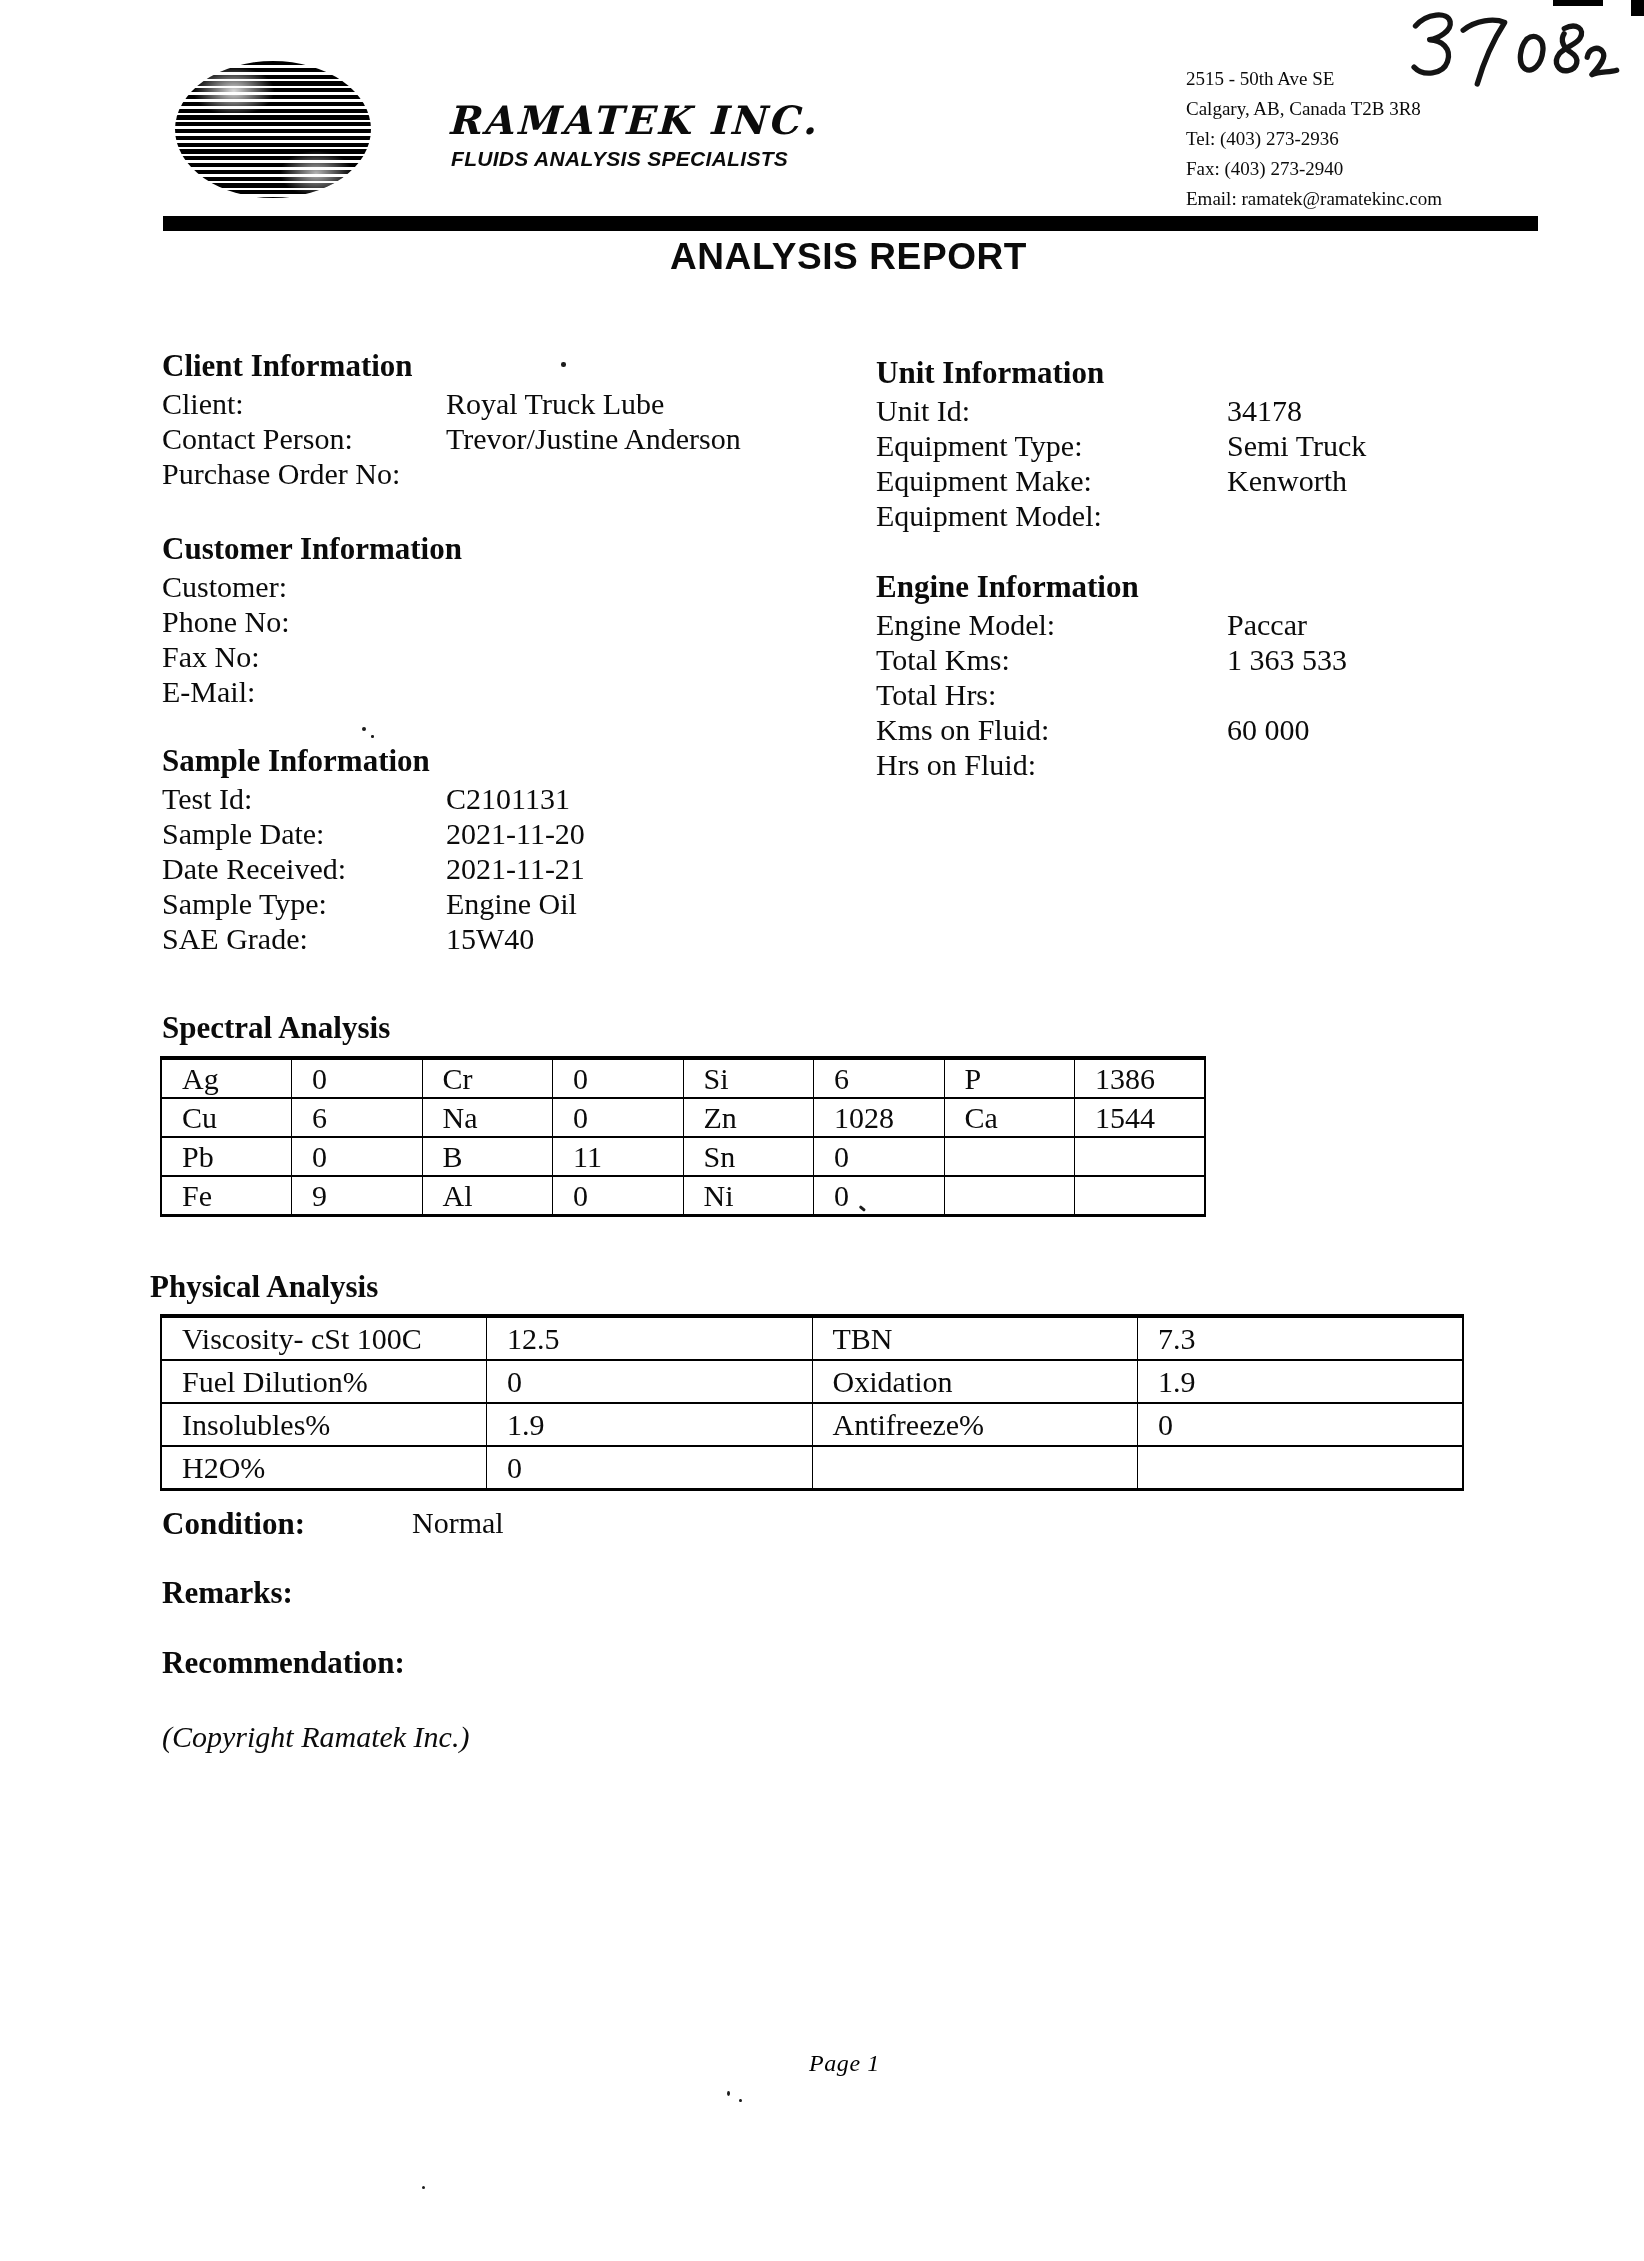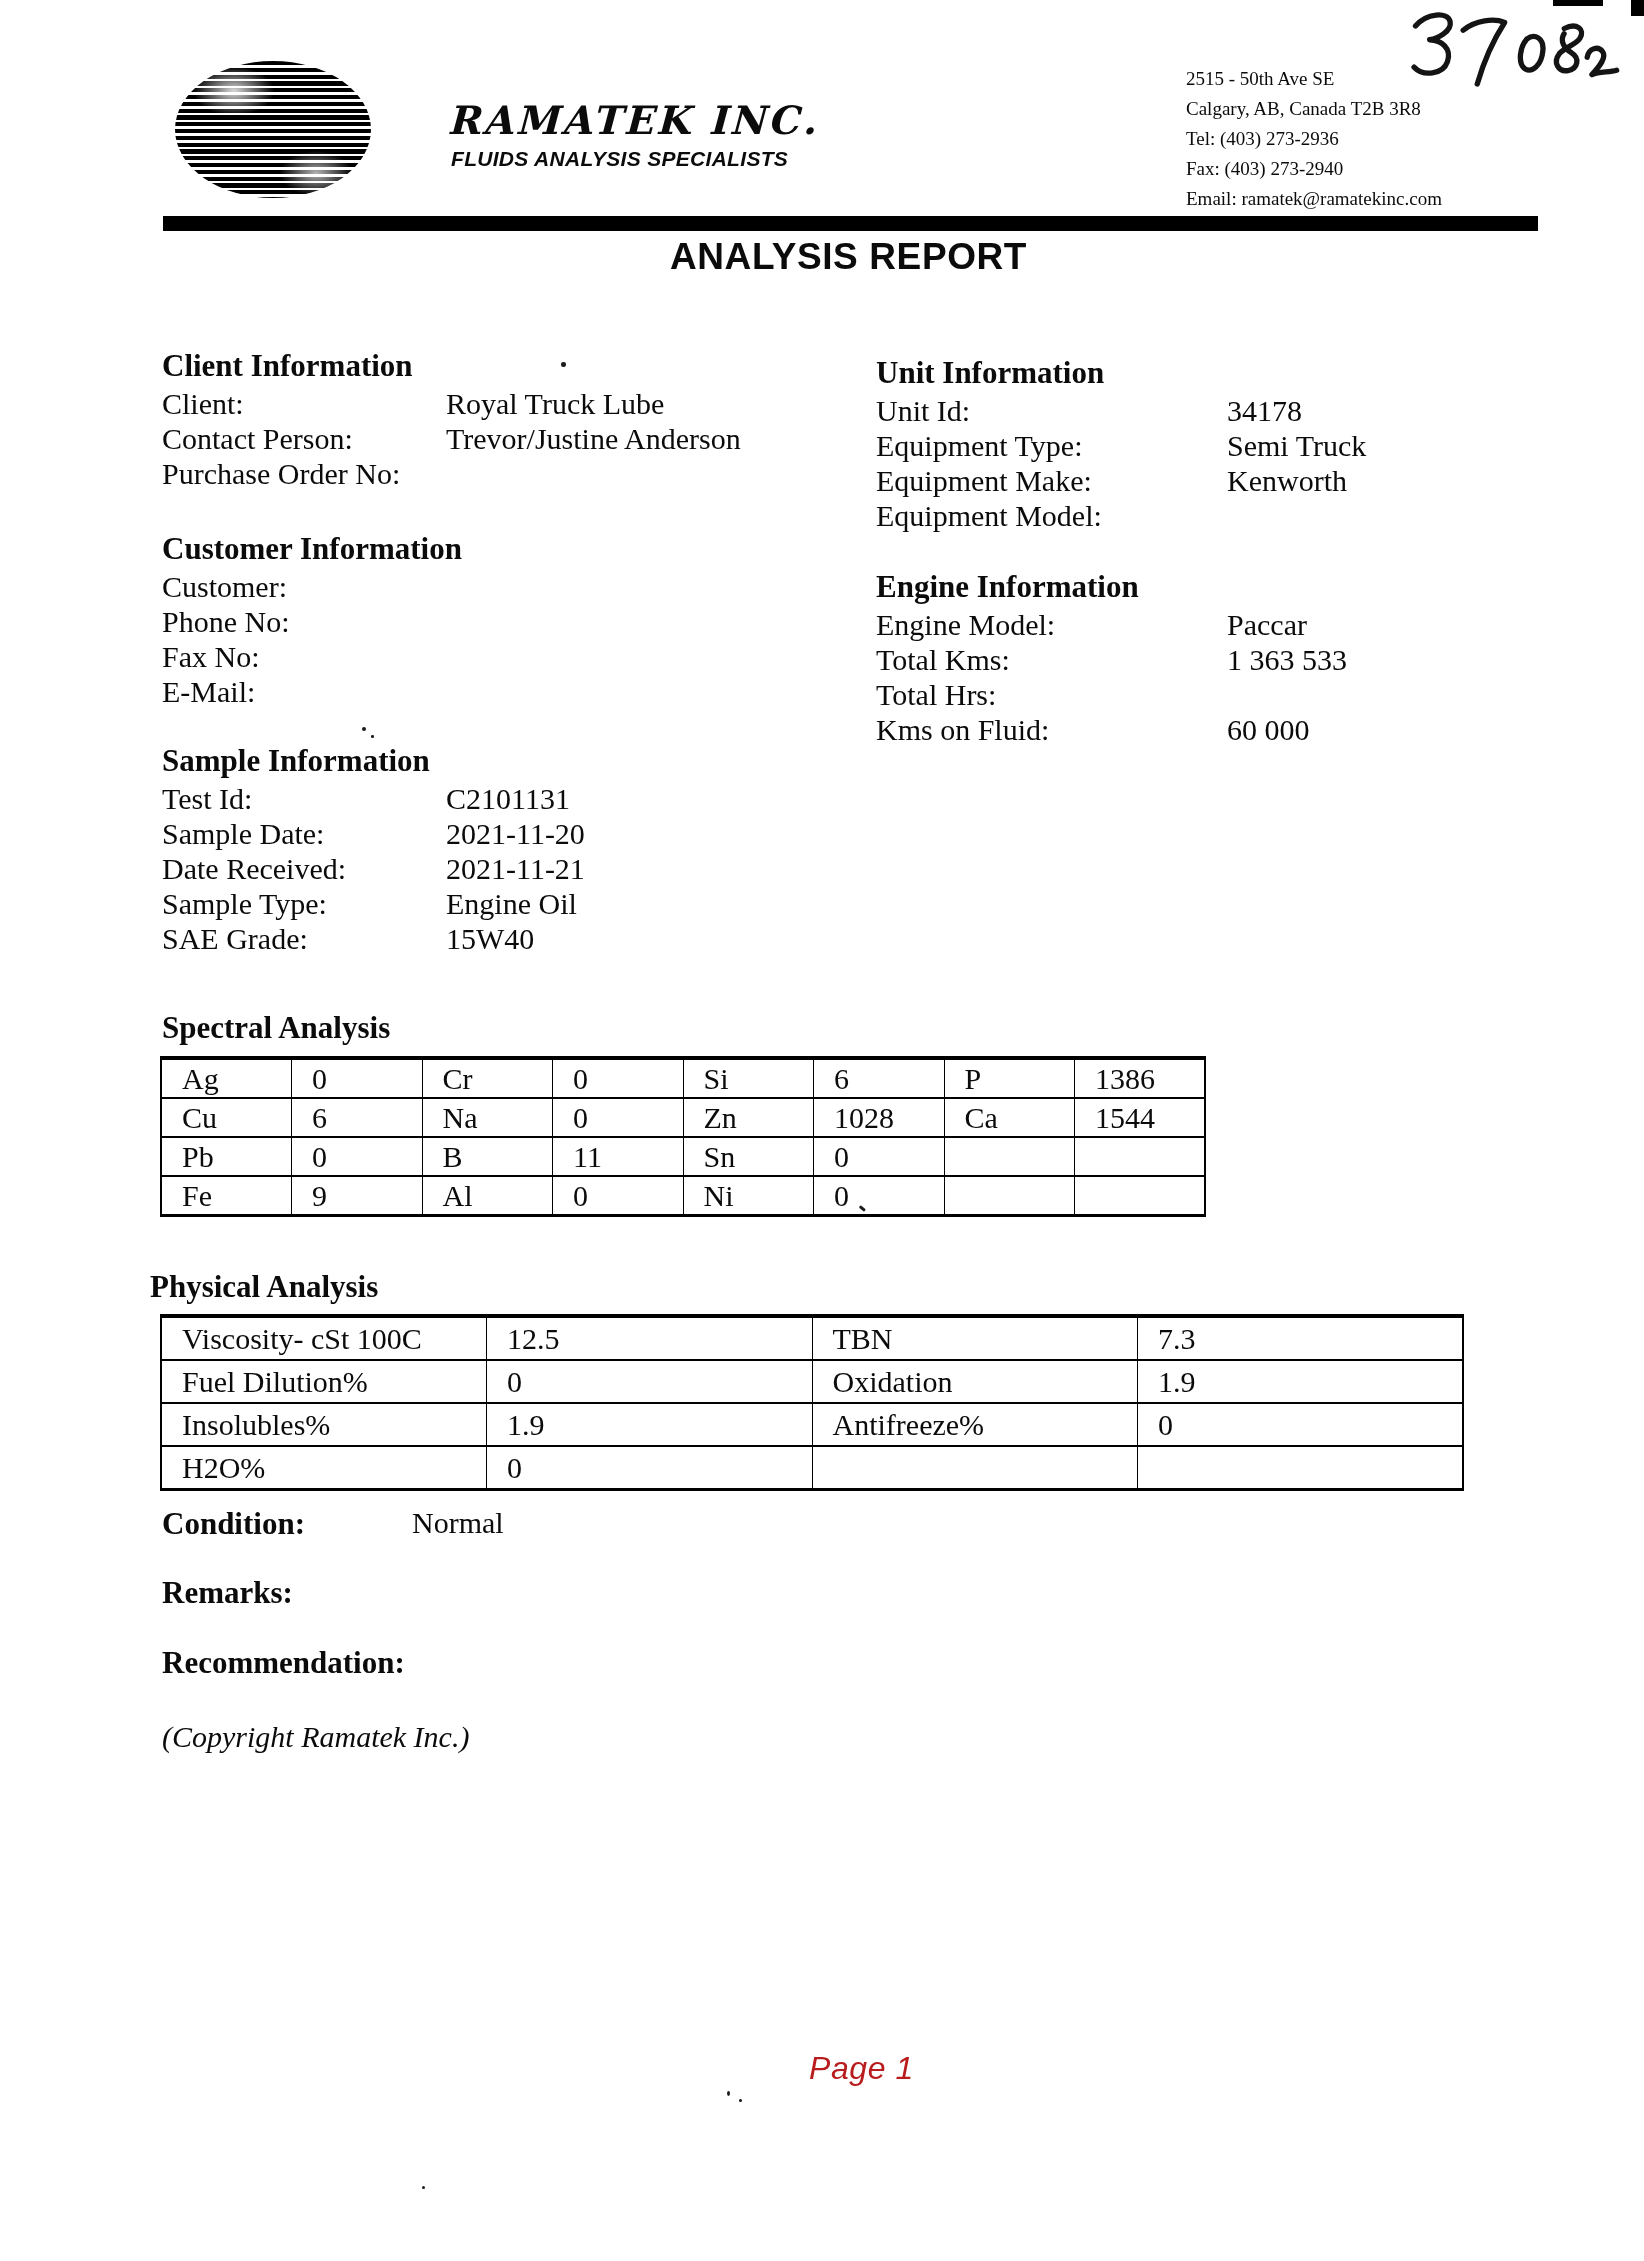--- a/index.html
+++ b/index.html
@@ -74,22 +74,22 @@
   #physical-table td{height:41px;}
   
   .bottom-row{position:absolute;font-size:30px;white-space:nowrap;}
   .bottom-label{font-weight:bold;font-size:31px;}
   #condition-row{left:162px;top:1506px;display:grid;grid-template-columns:250px 1fr;width:645px;}
   #remarks-row{left:162px;top:1575px;}
   #recommendation-row{left:162px;top:1645px;}
   #copyright-row{left:162px;top:1720px;font-style:italic;}
   .page-footer{
     position:absolute;left:809px;top:2050px;
-    font-family:Liberation Sans, sans-serif;
-    font-style:italic;font-size:32px;color:#b91c1c;letter-spacing:0.6px;
+    font-family:Liberation Serif, serif;
+    font-style:italic;font-size:24px;color:#000000;letter-spacing:0.6px;
   }
   
   .speck{position:absolute;background:#1c1c1c;border-radius:50%;}
 </style>
 </head>
 <body>
 
 <div class="page">
 
   <div class="globe"></div>
@@ -214,20 +214,24 @@
       <span>1 363 533</span>
     </div>
     <div class="info-row">
       <span>Total Hrs:</span>
       <span></span>
     </div>
     <div class="info-row">
       <span>Kms on Fluid:</span>
       <span>60 000</span>
     </div>
+    <div class="info-row">
+      <span>Hrs on Fluid:</span>
+      <span></span>
+    </div>
   </div>
 
   <div class="table-heading" id="spectral-heading">Spectral Analysis</div>
   <table id="spectral-table">
     <tbody>
         <tr>
       <td>Ag</td>
       <td>0</td>
       <td>Cr</td>
       <td>0</td>

